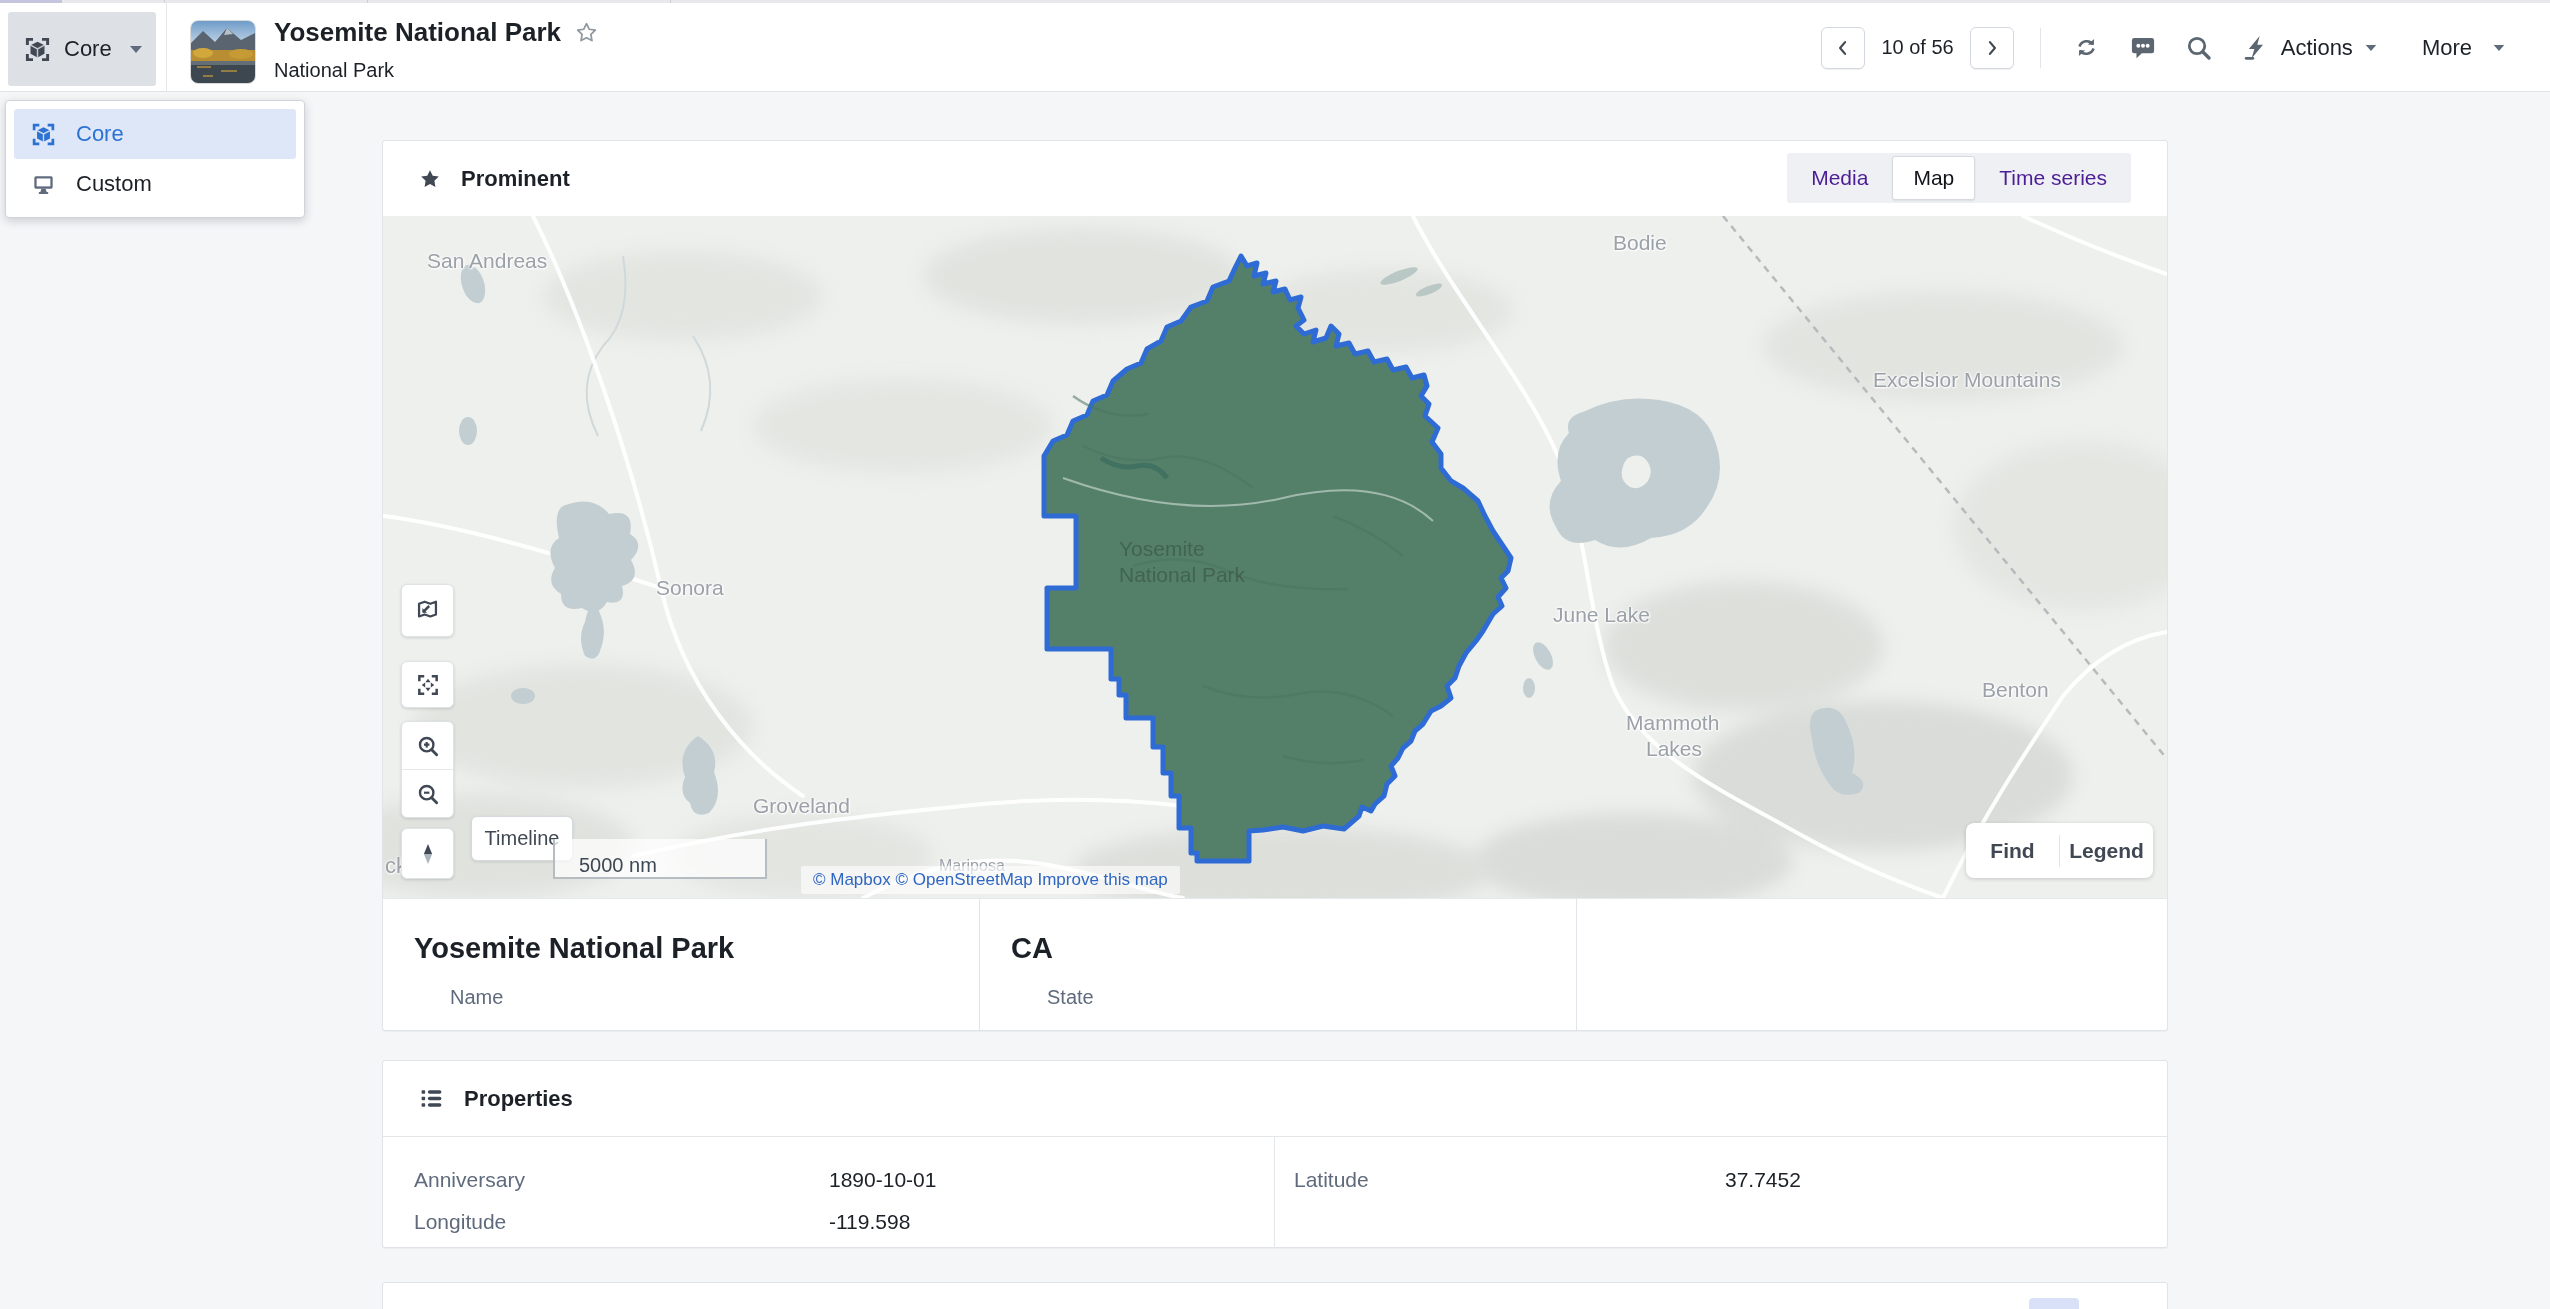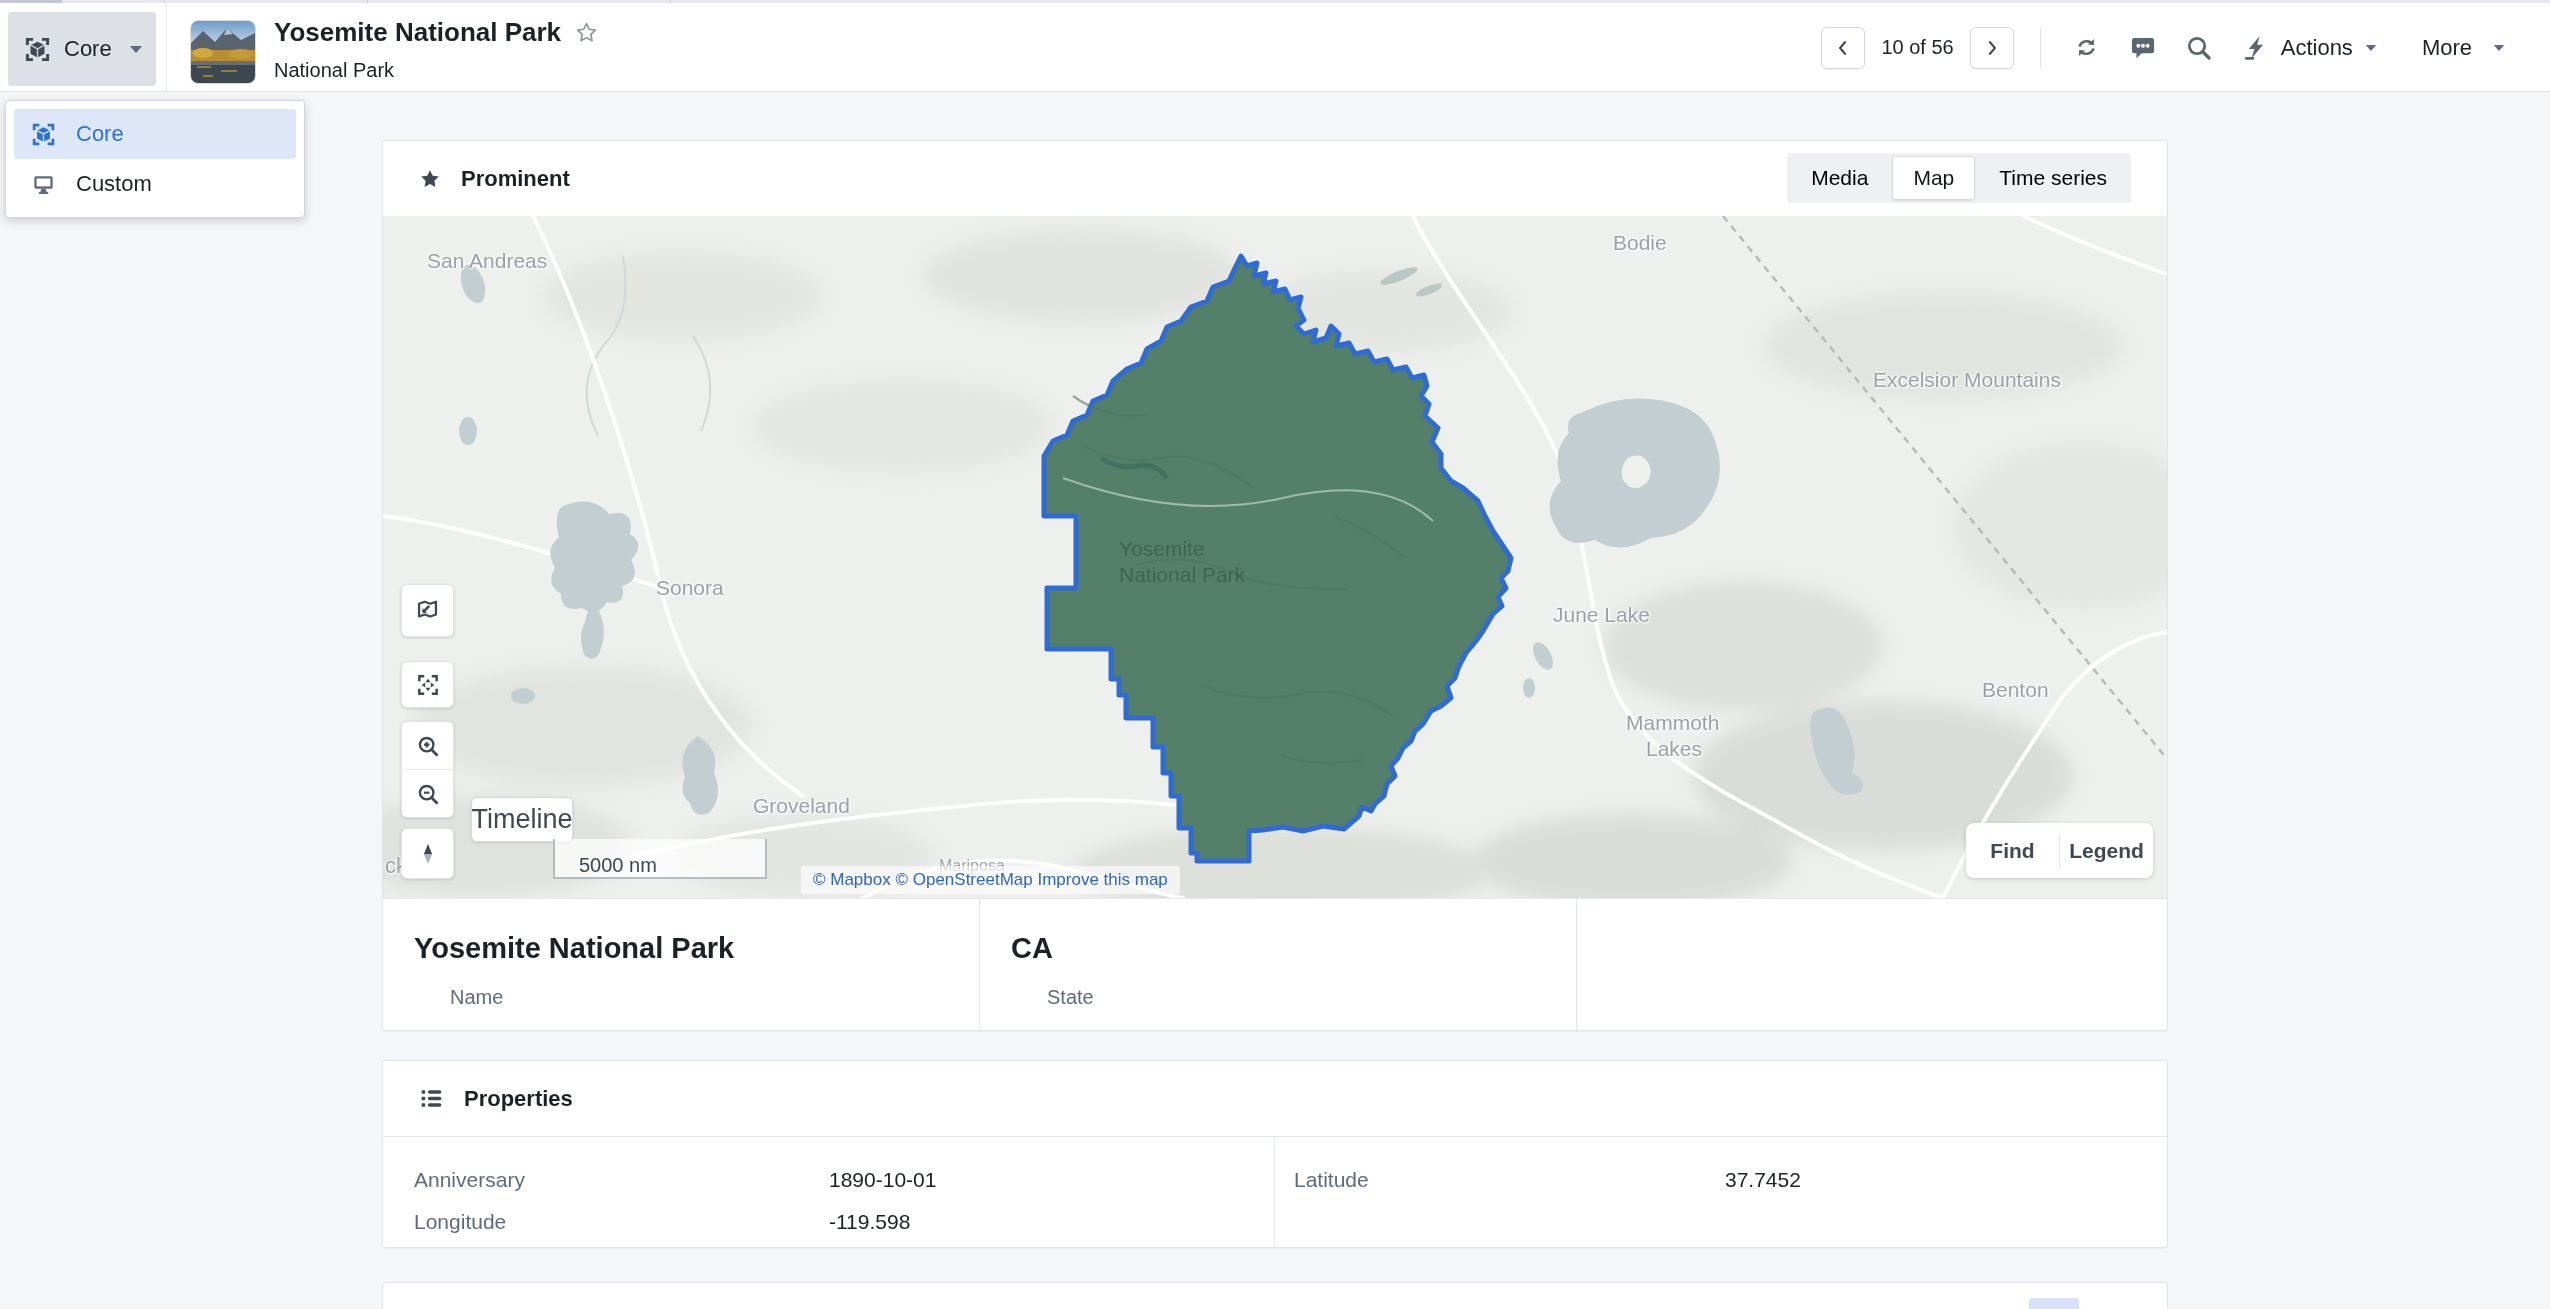--- a/index.html
+++ b/index.html
@@ -44,35 +44,35 @@
   .card { position:absolute; background:#fff; border:1px solid #e0e3e7; border-radius:3px; box-shadow:0 1px 1px rgba(17,20,24,.04); }
   .card-main { left:382px; top:140px; width:1786px; height:891px; }
   .card-props { left:382px; top:1060px; width:1786px; height:188px; }
   .card-next { left:382px; top:1282px; width:1786px; height:40px; border-radius:3px 3px 0 0; }
 
   .sec-header { position:relative; height:75px; display:flex; align-items:center; padding-left:36px; gap:20px; }
   .sec-title { font-size:22px; font-weight:600; color:#1c2127; }
 
   
   .seg { position:absolute; right:36px; top:12px; height:50px; background:#eef0f3; border-radius:3px; display:flex; align-items:stretch; }
-  .seg .tab { display:flex; align-items:center; justify-content:center; padding:0 24px; font-size:21px; color:#000000; cursor:pointer; }
+  .seg .tab { display:flex; align-items:center; justify-content:center; padding:0 24px; font-size:21px; color:#4c1d95; cursor:pointer; }
   .seg .tab.active { background:#ffffff; border:1px solid #d6dade; border-radius:3px; margin:3px 0; color:#111418; box-shadow:0 1px 2px rgba(17,20,24,.08); padding:0 20px; }
 
   
   .map { position:absolute; left:0; top:75px; width:1784px; height:682px; background:#eef0ed; overflow:hidden; cursor:grab; }
   .map svg.base { position:absolute; left:0; top:0; }
   .map-label { position:absolute; font-size:16px; color:#9aa1a8; white-space:nowrap; text-shadow:0 0 3px #fff,0 0 3px #fff,1px 1px 2px #fff; pointer-events:none; }
   .map-label.big { font-size:21px; }
   .park-label { position:absolute; font-size:21px; color:rgba(56,80,66,.62); text-align:left; width:300px; pointer-events:none; line-height:1.25; }
 
   .map-ctrl { position:absolute; left:18px; width:53px; background:#fff; border:1px solid #e0e3e6; border-radius:6px; box-shadow:0 1px 3px rgba(16,22,26,.15); display:flex; flex-direction:column; align-items:center; justify-content:center; color:#3f4854; cursor:pointer; }
   .map-ctrl .half { width:100%; height:48px; display:flex; align-items:center; justify-content:center; cursor:pointer; }
   .map-ctrl .sep { width:100%; height:1px; background:#e6e9ec; }
 
-  .timeline-btn { position:absolute; left:88px; top:581px; width:102px; height:45px; background:#fff; border:1px solid #d6dade; border-radius:6px; box-shadow:0 1px 3px rgba(16,22,26,.12); display:flex; align-items:center; justify-content:center; font-size:27px; color:#404854; cursor:pointer; }
+  .timeline-btn { position:absolute; left:88px; top:600px; width:102px; height:45px; background:#fff; border:1px solid #d6dade; border-radius:6px; box-shadow:0 1px 3px rgba(16,22,26,.12); display:flex; align-items:center; justify-content:center; font-size:20px; color:#404854; cursor:pointer; }
   .scalebox { position:absolute; left:170px; top:623px; width:214px; height:40px; background:rgba(255,255,255,.72); border-left:2px solid #b5bcc2; border-right:2px solid #b5bcc2; border-bottom:2px solid #b5bcc2; display:flex; align-items:flex-end; padding-left:24px; font-size:20px; color:#3d4853; }
   .attribution { position:absolute; left:418px; top:650px; background:rgba(255,255,255,.62); padding:4px 12px; border-radius:2px; font-size:17px; color:#2f66c2; cursor:pointer; }
   .findlegend { position:absolute; left:1583px; top:607px; width:187px; height:55px; background:#fff; border-radius:8px; box-shadow:0 1px 4px rgba(16,22,26,.18); display:flex; align-items:center; }
   .findlegend .cell { flex:1; text-align:center; font-size:21px; color:#404854; cursor:pointer;font-weight:bold; }
   .findlegend .div { width:1px; height:32px; background:#e1e4e8; }
 
   
   .summary { position:absolute; left:0; top:757px; width:1784px; height:133px; border-top:1px solid #e6e9ec; display:flex; }
   .sum-col { width:597px; padding:33px 0 0 31px; border-right:1px solid #e1e4e8; }
   .sum-col:last-child { border-right:none; flex:1; }

